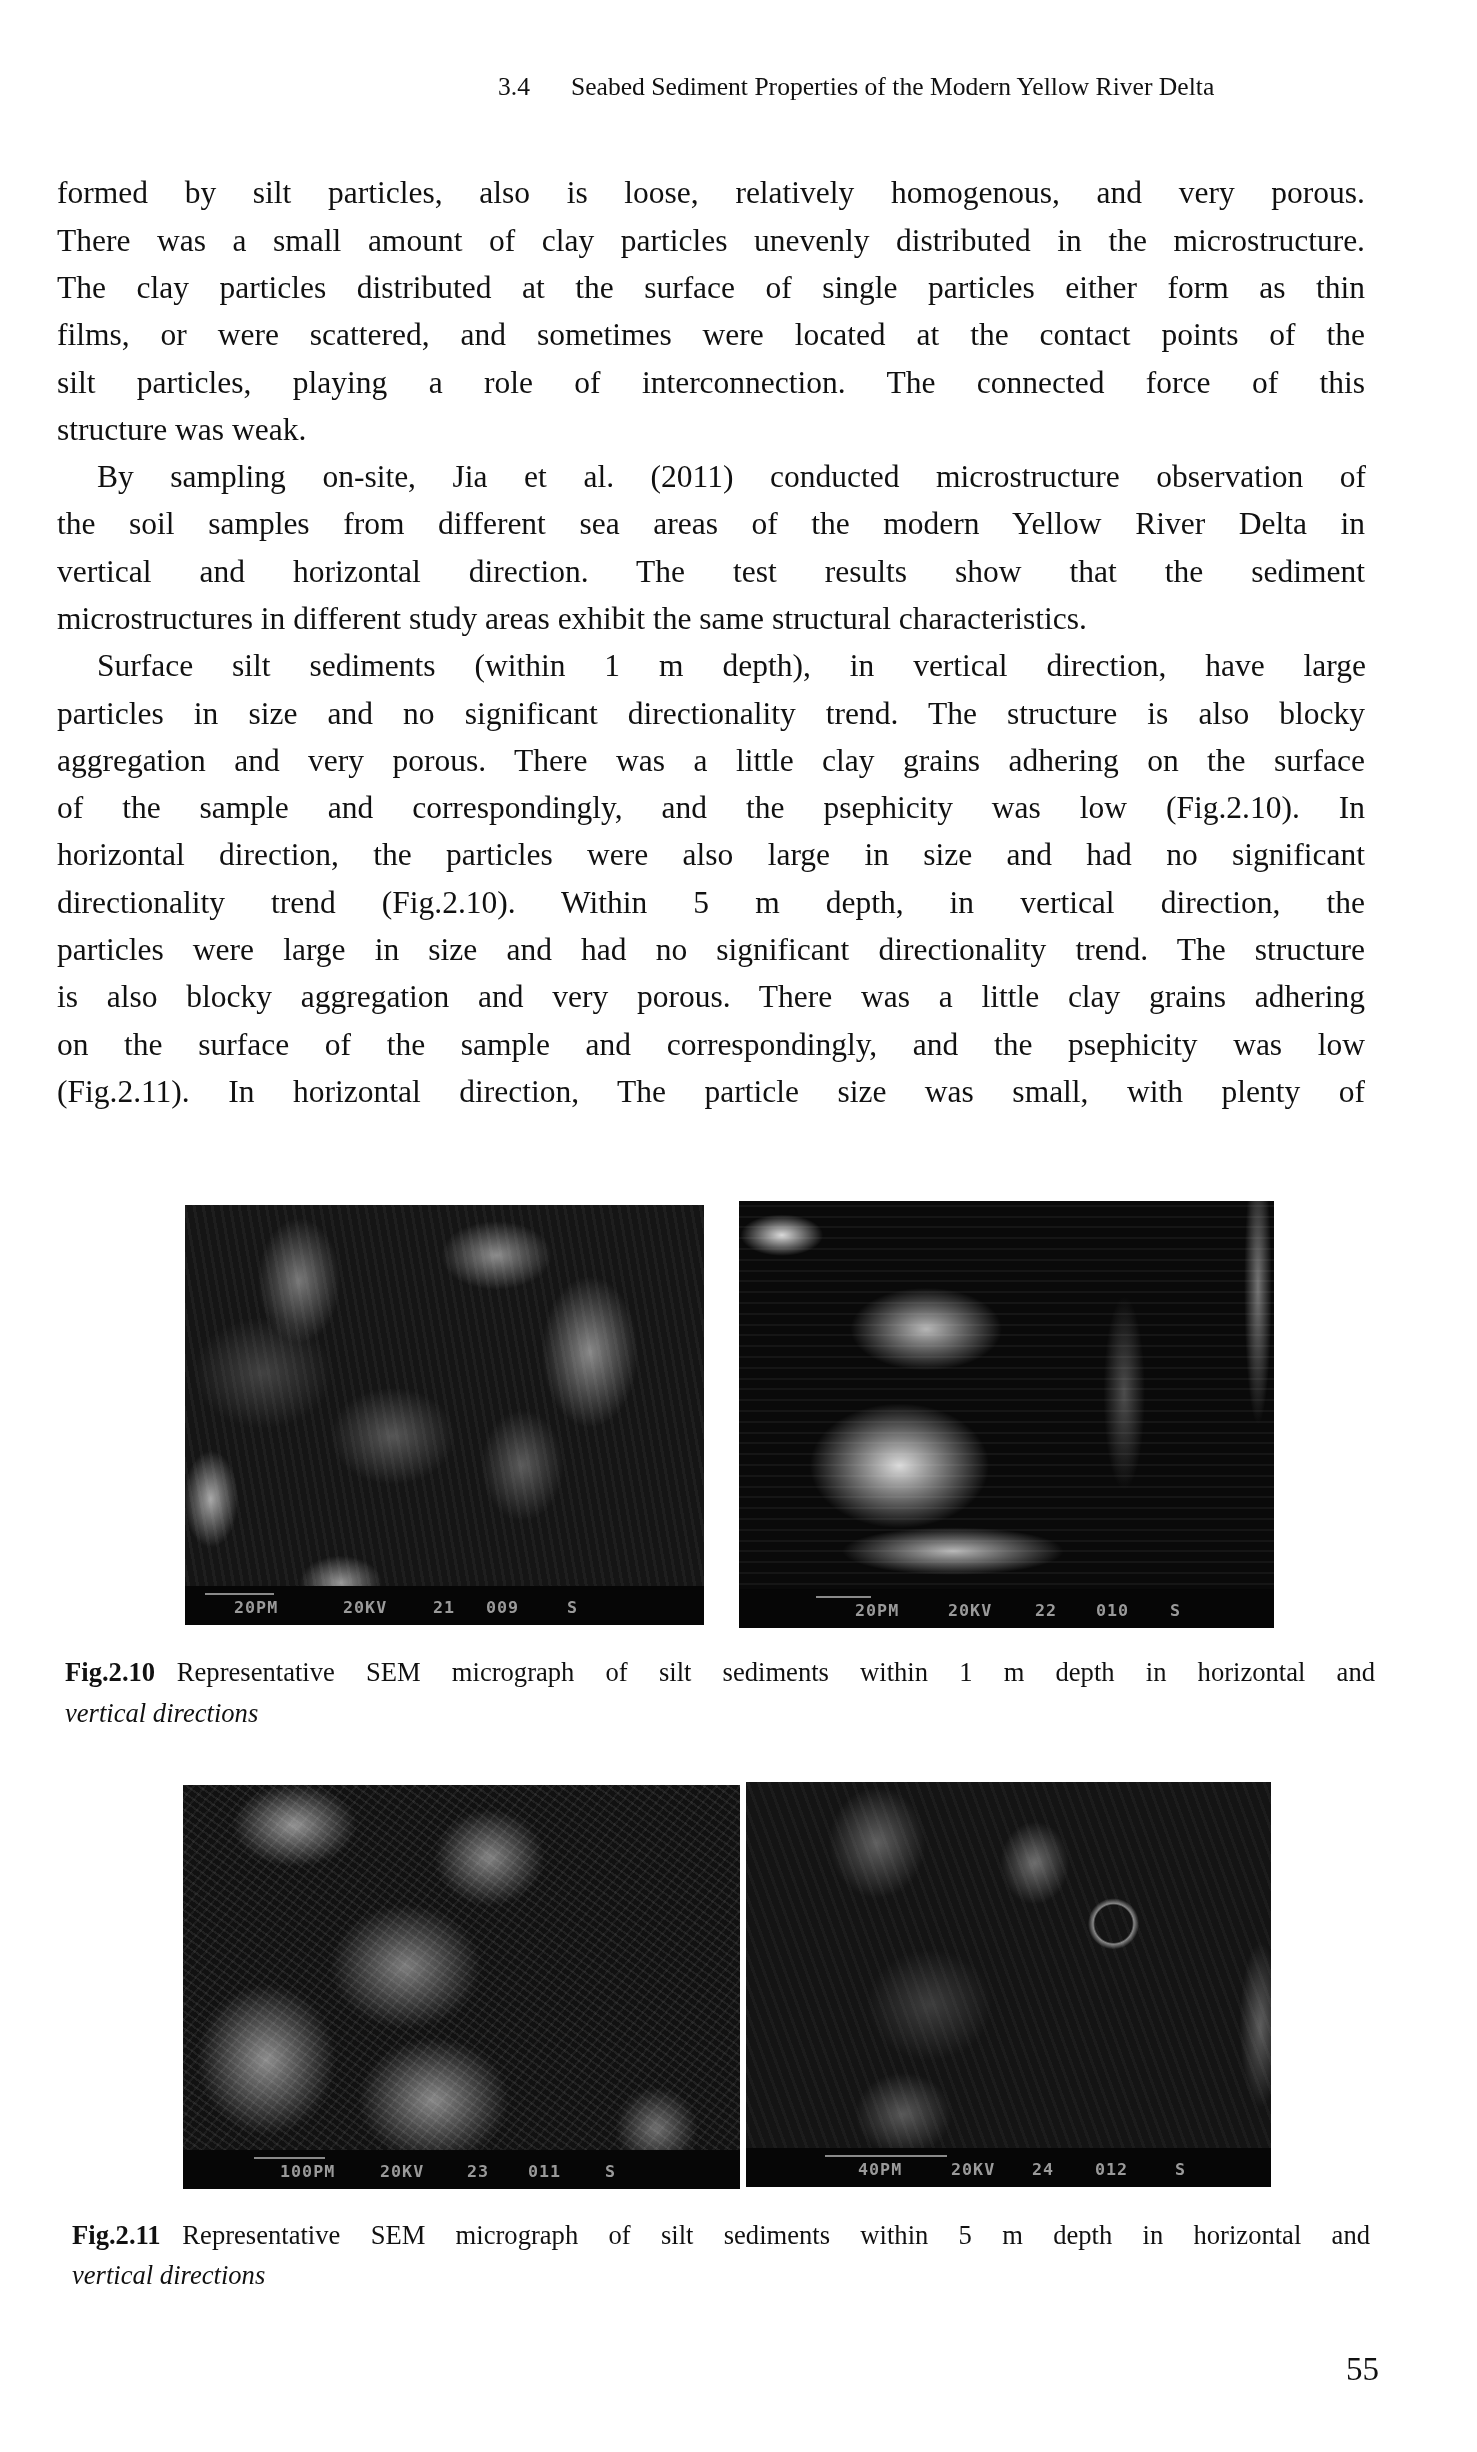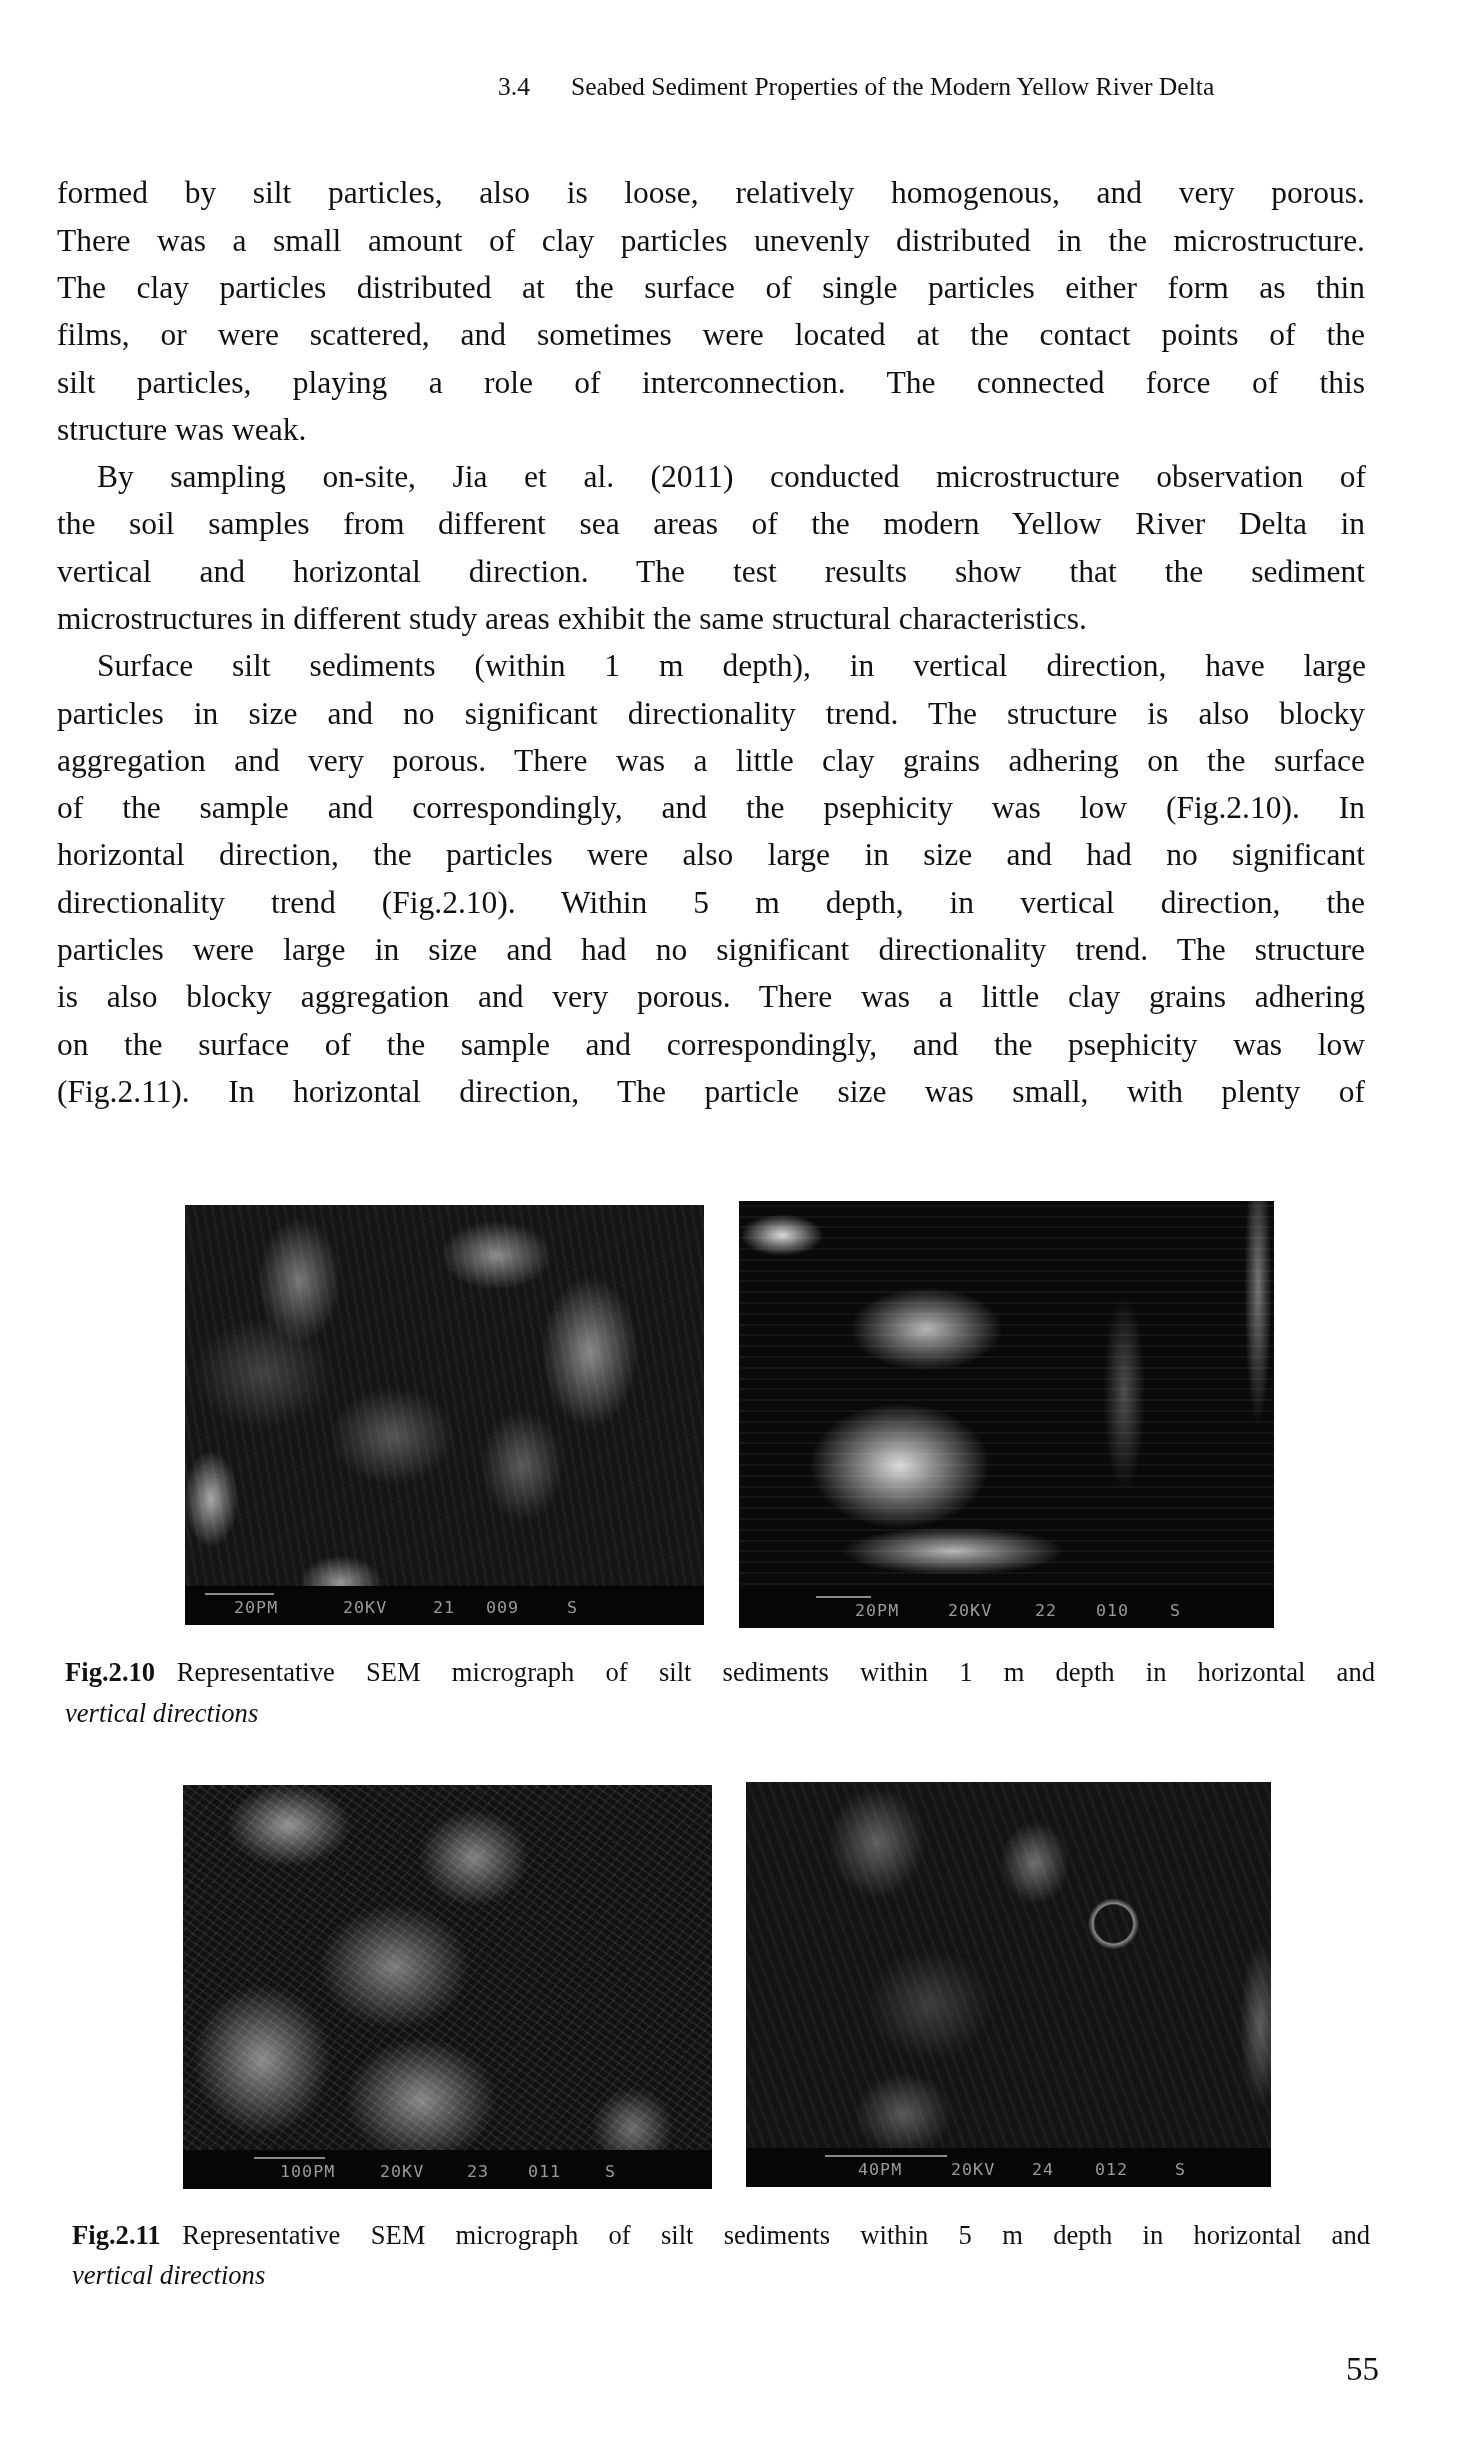--- a/index.html
+++ b/index.html
@@ -2,21 +2,21 @@
 <html><head>
 <meta charset="utf-8">
 <style>
   html, body { margin: 0; padding: 0; background: #ffffff; }
   body { width: 1478px; height: 2453px; position: relative; overflow: hidden; color: #111; font-family: "Liberation Serif", "DejaVu Serif", serif; }
   .running-head { position: absolute; left: 498px; top: 71px; font-size: 25.6px; line-height: 31.5px; white-space: nowrap; }
   .running-head .sec { display: inline-block; width: 73px; }
   .line { position: absolute; left: 57px; width: 1308px; font-size: 31.5px; line-height: 47px; height: 47px; white-space: nowrap; text-align: justify; text-align-last: justify; }
   .line.last { text-align-last: left; }
   .line.indent { left: 97px; width: 1269px; }
-  .fig { position: absolute; background: #0c4a6e; overflow: hidden; }
+  .fig { position: absolute; background: #0c4a6e; overflow: hidden; font-weight: bold; }
   .sem-texture { position: absolute; inset: 0; }
   .sem-bar { position: absolute; left: 0; right: 0; bottom: 0; height: 39px; background: #060606; }
   .sem-label { position: absolute; bottom: 7.9px; font-family: "DejaVu Sans Mono", monospace; font-size: 16.7px; color: #9a9a9a; letter-spacing: 1px; white-space: nowrap; }
   .scale-line { position: absolute; bottom: 29.6px; height: 2px; background: #8a8a8a; }
   .caption { position: absolute; font-size: 26.6px; line-height: 41px; width: 1310px; text-align: justify; text-align-last: justify; white-space: nowrap; }
   .caption.last { text-align-last: left; font-style: italic; }
   .caption b { font-weight: bold; }
   .caption .gap { display: inline-block; width: 21.7px; }
   .page-num { position: absolute; left: 1346px; top: 2352px; font-size: 33px; line-height: 35px; }
 
@@ -112,21 +112,21 @@
   <span class="sem-label" style="left:431px">S</span>
 </div>
 
 <div class="caption" style="left:65px; top:1652px;">
   <b>Fig.2.10</b><span class="gap"></span><span>Representative SEM micrograph of silt sediments within 1 m depth in horizontal and</span>
 </div>
 <div class="caption last" style="left:65px; top:1693px;">
   <span>vertical directions</span>
 </div>
 
-<div class="fig" style="left:183px; top:1785px; width:529px; height:404px;">
+<div class="fig" style="left:183px; top:1785px; width:529px; height:404px;padding-left:28px;">
   <div class="sem-texture tex-c"></div>
   <div class="sem-bar"></div>
   <div class="scale-line" style="left:71px; width:71px;"></div>
   <span class="sem-label" style="left:97px">100PM</span>
   <span class="sem-label" style="left:197px">20KV</span>
   <span class="sem-label" style="left:284px">23</span>
   <span class="sem-label" style="left:345px">011</span>
   <span class="sem-label" style="left:422px">S</span>
 </div>
 <div class="fig" style="left:746px; top:1782px; width:525px; height:405px;text-align:center;">

